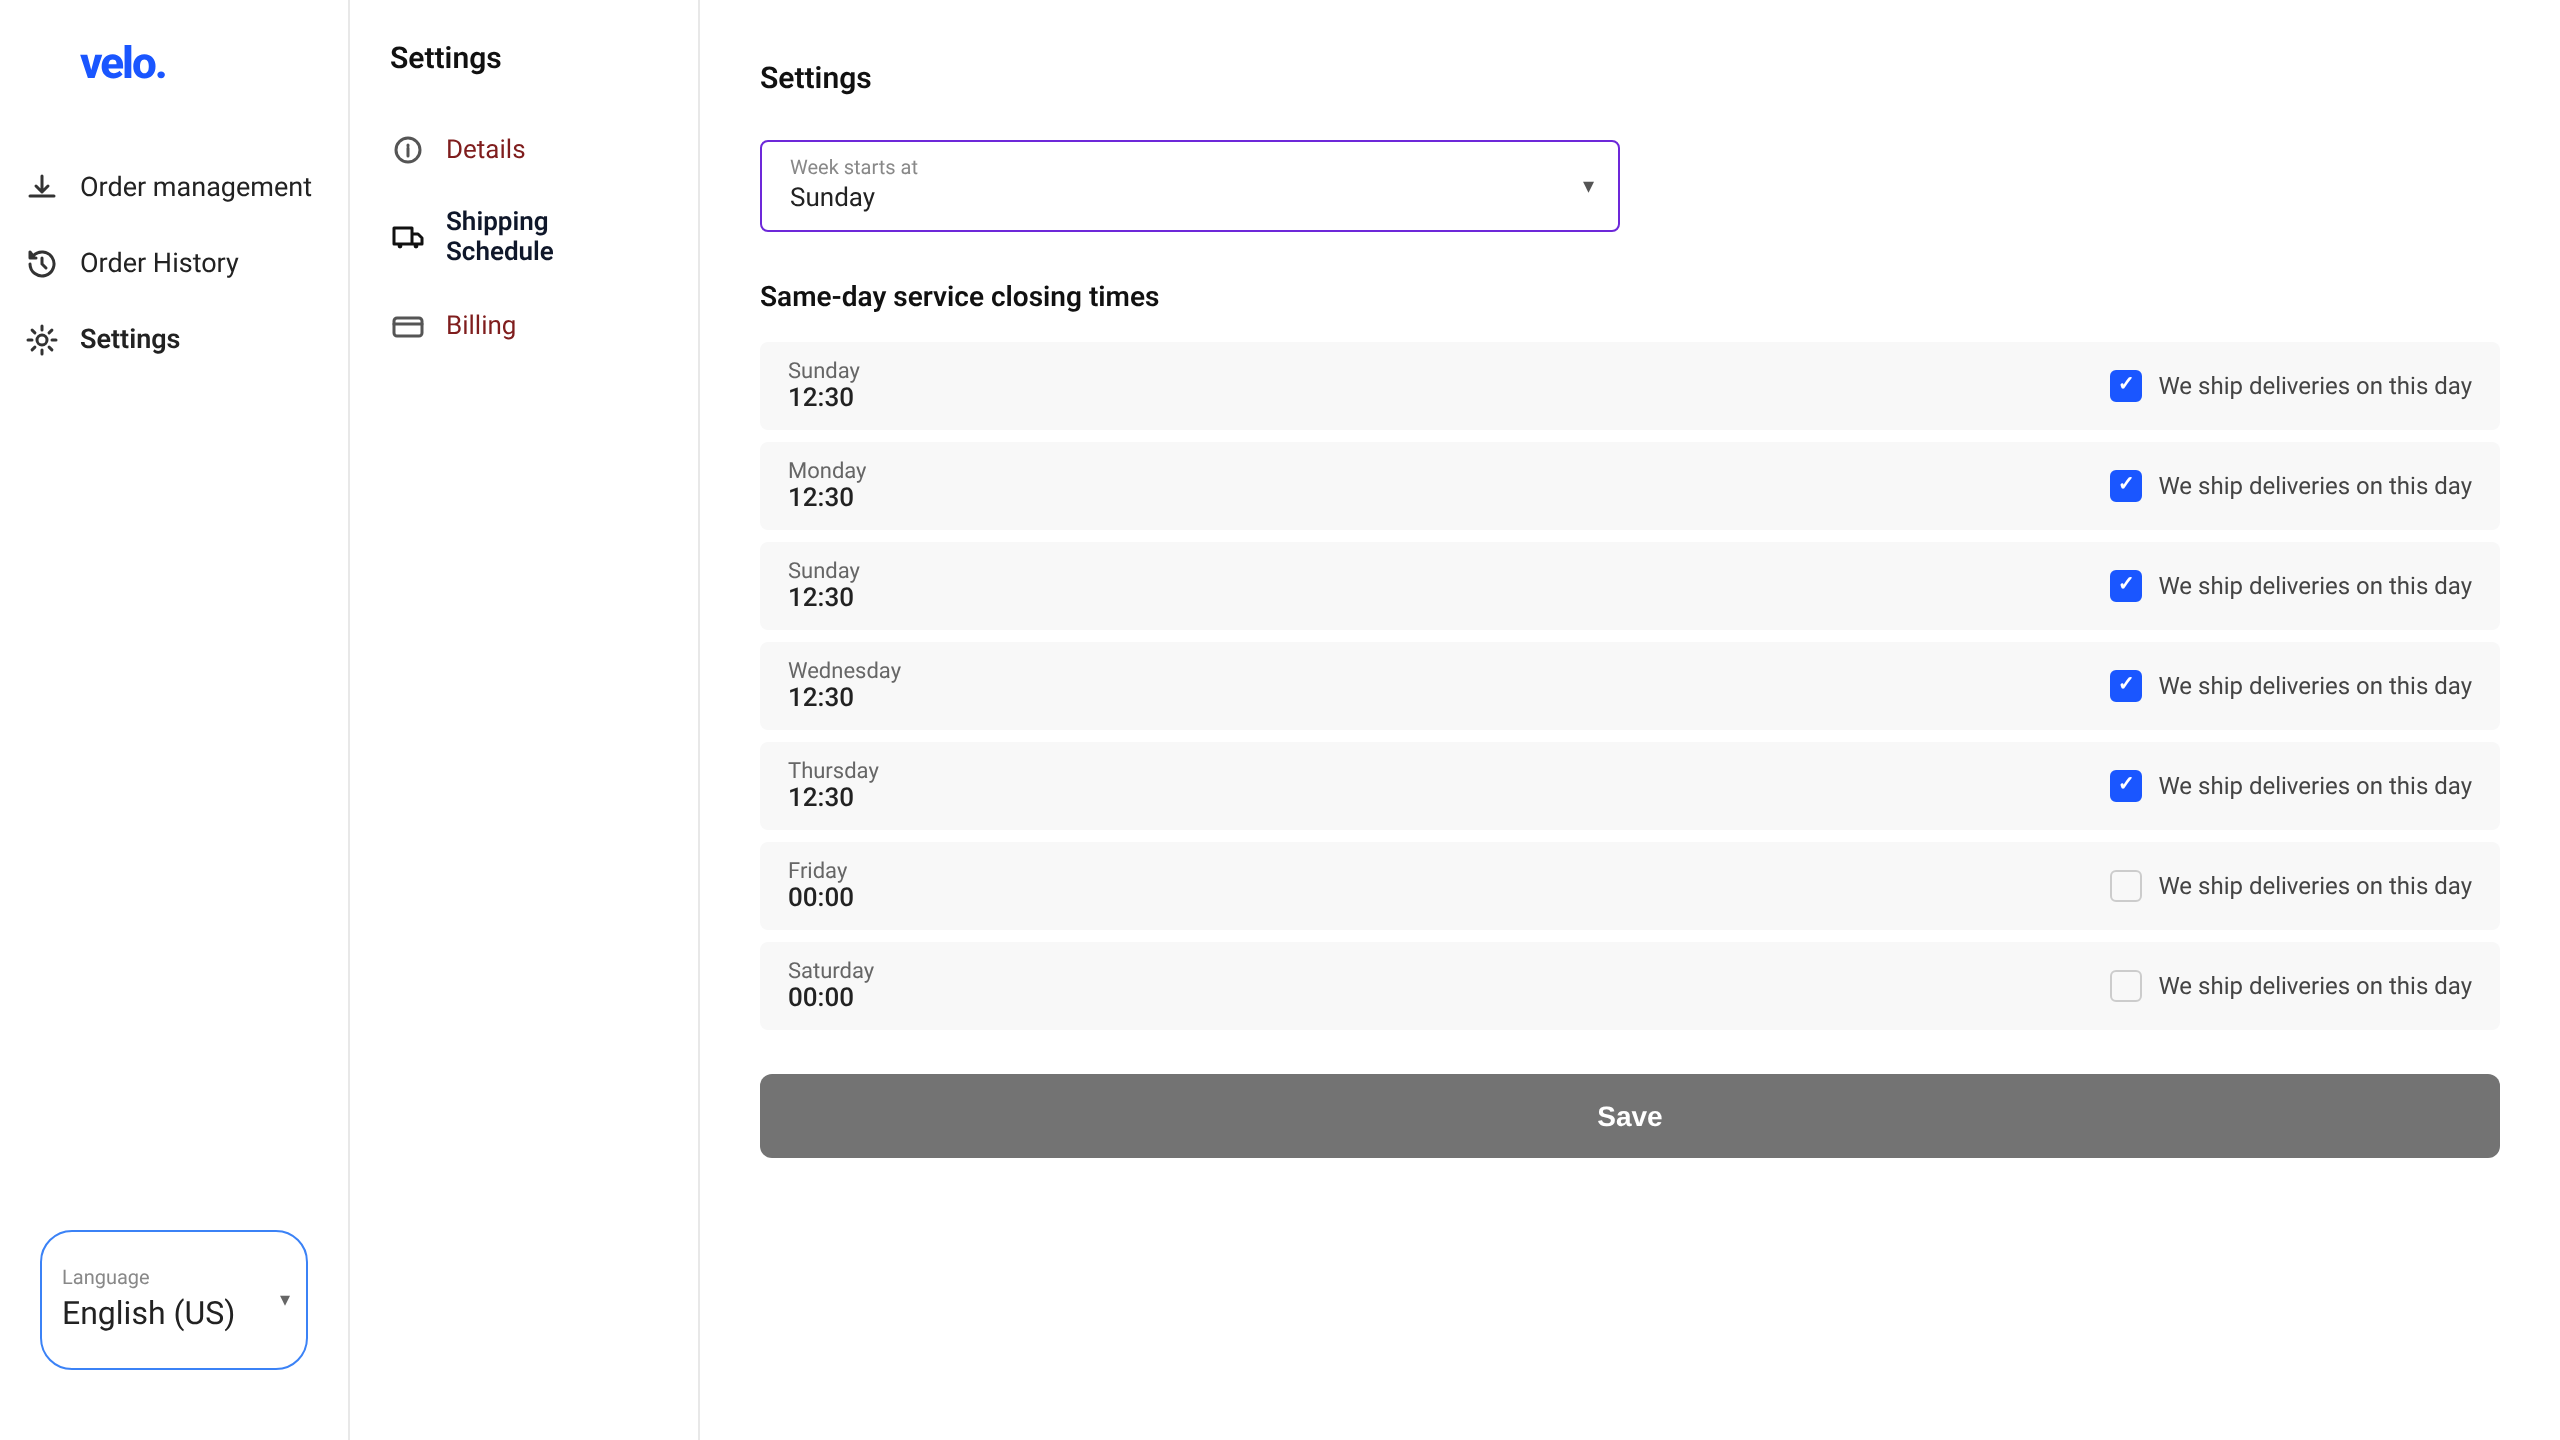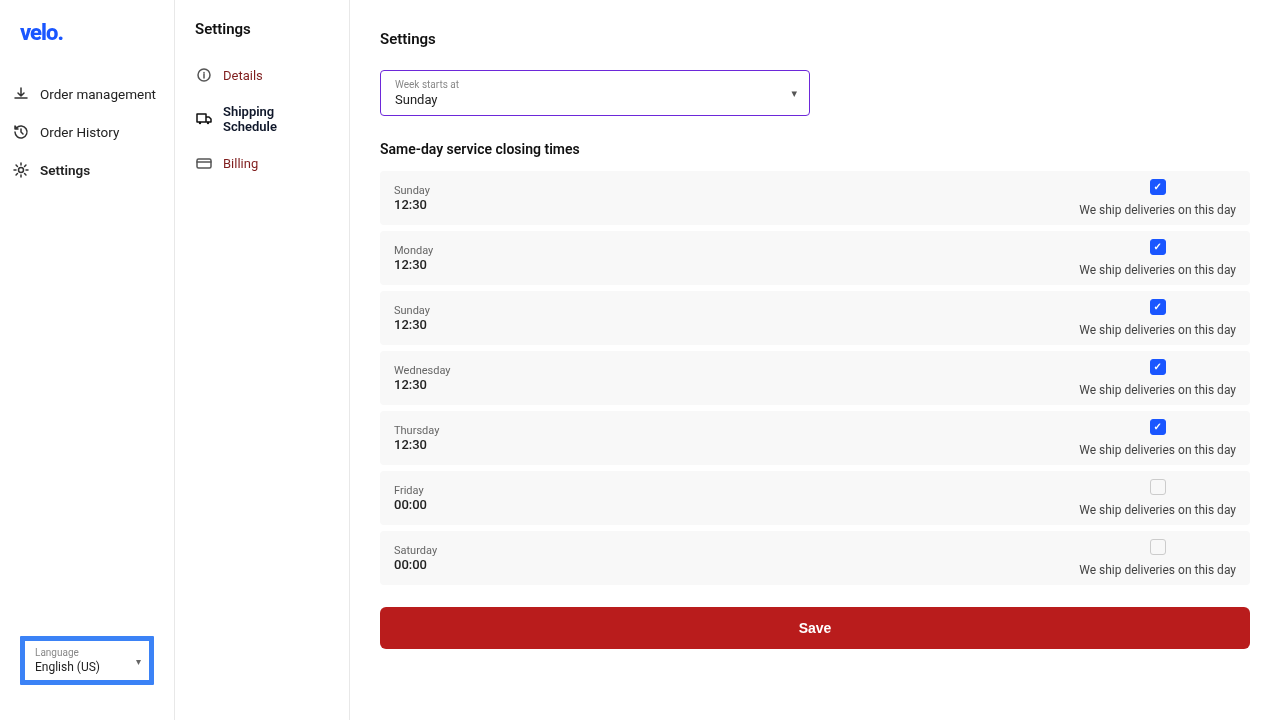--- a/index.html
+++ b/index.html
@@ -15,21 +15,21 @@
       padding: 20px 0;
       height: 720px;
     }
     .logo {
       padding: 0 20px 30px 20px;
       font-size: 22px;
       font-weight: 800;
       color: #1a56ff;
       letter-spacing: -1px;
     }
-    .logo span { color: #1a56ff; }
+    .logo span { color: #1a56ff; margin-left: 20px; }
     .nav-item {
       display: flex;
       align-items: center;
       gap: 10px;
       padding: 10px 12px;
       cursor: pointer;
       font-size: 13.5px;
       color: #222;
       text-decoration: none;
     }
@@ -40,31 +40,31 @@
       display: flex;
       align-items: center;
       justify-content: center;
       flex-shrink: 0;
     }
     .sidebar-bottom {
       margin-top: auto;
       padding: 15px 20px;
     }
     .language-select-wrap {
-      border: 5px solid #3b82f6;
-      border-radius: 1px;
-      padding: 6px 10px;
+      border: 1px solid #3b82f6;
+      border-radius: 16px;
+      padding: 18px 10px;
       font-size: 12px;
       color: #444;
       display: flex;
       flex-direction: column;
       position: relative;
     }
     .language-label { font-size: 10px; color: #888; margin-bottom: 2px; }
-    .language-val { font-size: 12px; color: #222; }
+    .language-val { font-size: 16px; color: #222; }
     .language-arrow { position: absolute; right: 8px; top: 50%; transform: translateY(-50%); color: #666; font-size: 10px; }
 
     
     .settings-nav {
       width: 175px;
       border-right: 1px solid #e8e8e8;
       padding: 20px 0;
       height: 720px;
     }
     .settings-nav h2 {
@@ -146,21 +146,20 @@
     .day-info {
       min-width: 90px;
     }
     .day-name { font-size: 11px; color: #666; }
     .day-time { font-size: 13px; color: #222; font-weight: 500; }
     .day-checkbox-wrap {
       margin-left: auto;
       display: flex;
       align-items: center;
       gap: 8px;
-      flex-direction: column;
     }
     .day-checkbox-wrap label {
       font-size: 12px;
       color: #444;
     }
     .custom-checkbox {
       width: 16px;
       height: 16px;
       border: 1.5px solid #ccc;
       border-radius: 3px;
@@ -181,21 +180,21 @@
       font-weight: bold;
       line-height: 1;
     }
 
     
     .save-btn {
       display: block;
       width: 100%;
       margin-top: 22px;
       padding: 13px;
-      background: #b91c1c;
+      background: #737373;
       color: #fff;
       font-size: 14px;
       font-weight: 600;
       border: none;
       border-radius: 6px;
       cursor: pointer;
       text-align: center;
     }
   </style>
 </head>

